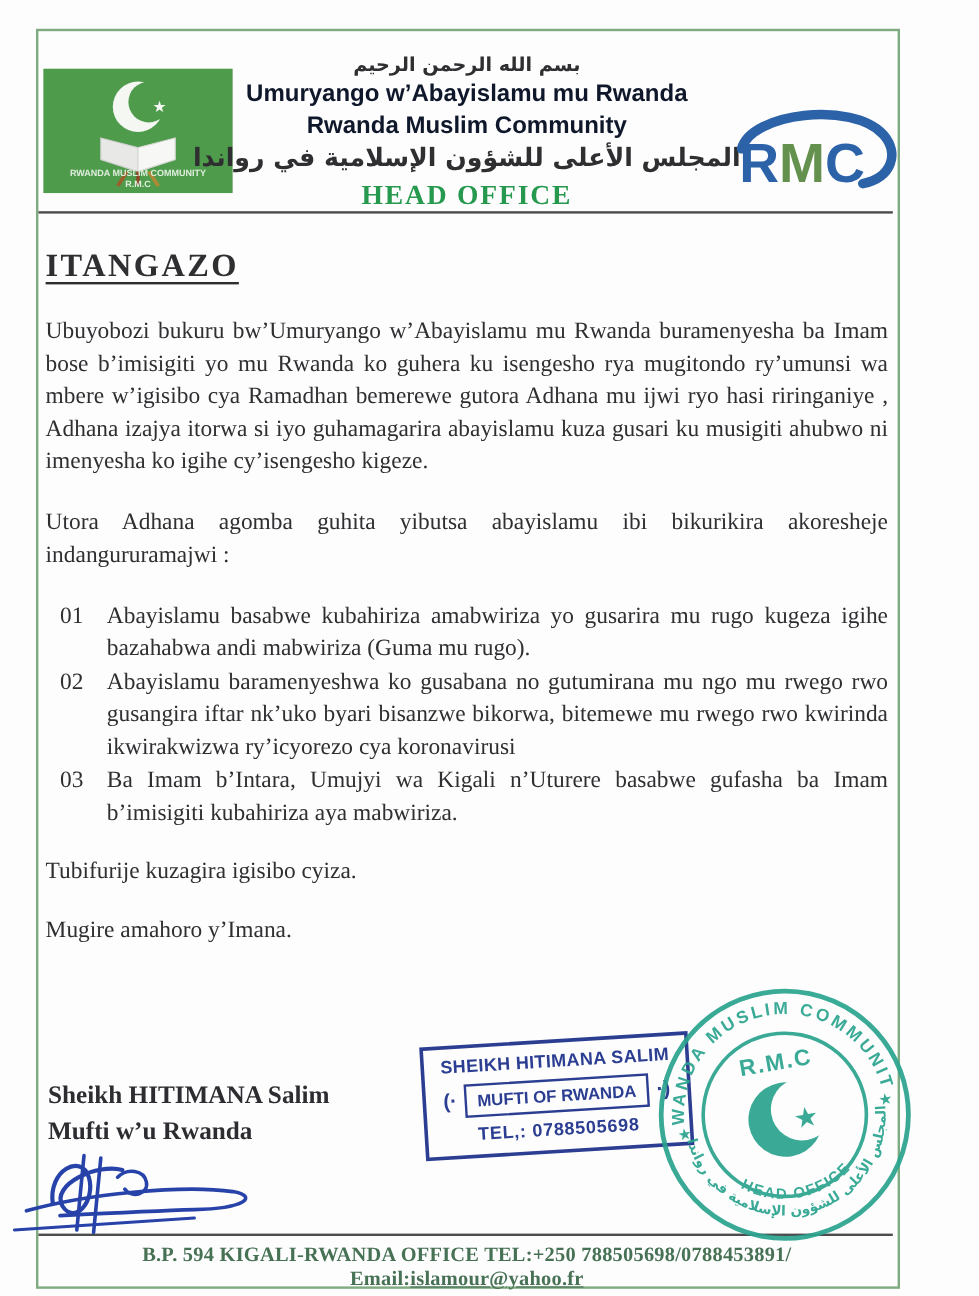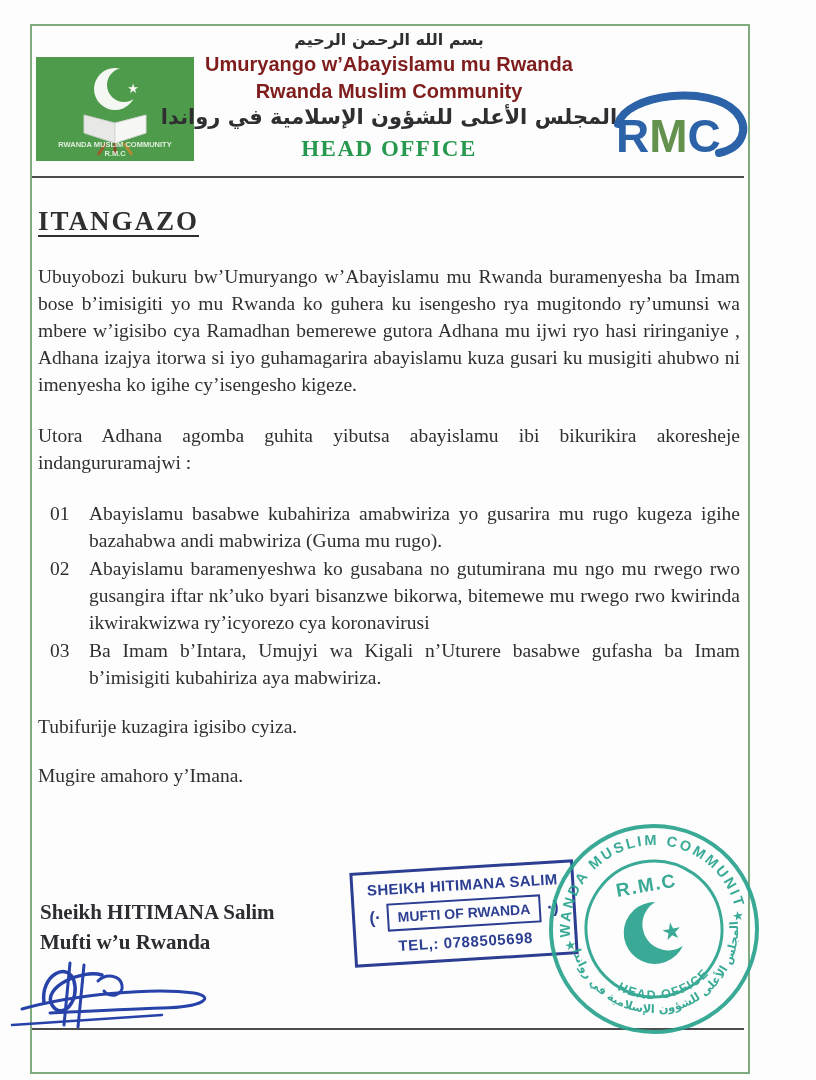--- a/index.html
+++ b/index.html
@@ -1,23 +1,23 @@
 <!DOCTYPE html>
 <html><head>
 <meta charset="utf-8">
 <style>
   html,body{margin:0;padding:0;background:#ffffff;}
   .page{position:relative;width:816px;height:1080px;background:#fdfdfe;overflow:hidden;
         font-family:"Liberation Serif", serif;color:#2f2f32;}
   .frame{position:absolute;left:30px;top:24px;width:716px;height:1046px;
          border:2px solid #7fab80;background:transparent;}
   
-  .header-block{position:absolute;left:30px;top:30px;width:718px;text-align:center;line-height:1.2;}
+  .header-block{position:absolute;left:30px;top:44px;width:718px;text-align:center;line-height:1.2;}
   .bismillah{font-family:"DejaVu Sans",sans-serif;font-weight:bold;font-size:16px;direction:rtl;}
-  .org-kin,.org-en{font-family:"Liberation Sans",sans-serif;font-weight:bold;font-size:20px;margin-top:3px;color:#7f1d1d;}
+  .org-kin,.org-en{font-family:"Liberation Sans",sans-serif;font-weight:bold;font-size:20px;margin-top:3px;color:#0f172a;}
   .org-ar{font-family:"DejaVu Sans",sans-serif;font-weight:bold;font-size:21px;margin-top:2px;direction:rtl;}
   .head-office{font-weight:bold;font-size:23px;letter-spacing:1.5px;color:#27994f;margin-top:5px;}
   .rule{position:absolute;left:32px;width:712px;height:2px;background:#4c4c4f;}
   .rule-top{top:176px;}
   .rule-bottom{top:1028px;}
   
   .logo-left{position:absolute;left:36px;top:57px;}
   .logo-rmc{position:absolute;left:602px;top:80px;}
   
   .body-flow{position:absolute;left:38px;top:188px;width:702px;font-size:19.5px;line-height:27px;text-align:justify;}
@@ -161,13 +161,16 @@
       <circle cx="0" cy="4" r="31" stroke="none" mask="url(#cresSeal)"></circle>
       <text x="17" y="13" font-size="23" text-anchor="middle" stroke="none">★</text>
       <text font-family="Liberation Sans, sans-serif" font-weight="bold" font-size="12.5" letter-spacing="1.5" stroke="none">
         <textPath href="#arcHead" startOffset="50%" text-anchor="middle">HEAD OFFICE</textPath>
       </text>
     </g>
   </svg>
 
   <div class="rule rule-bottom"></div>
 
+  <div class="footer-text">
+    <span>B.P. 594 KIGALI-RWANDA OFFICE TEL:+250 788505698/0788453891/ Email:</span><span class="footer-email">islamour@yahoo.fr</span>
+  </div>
 </div>
 
 </body></html>

